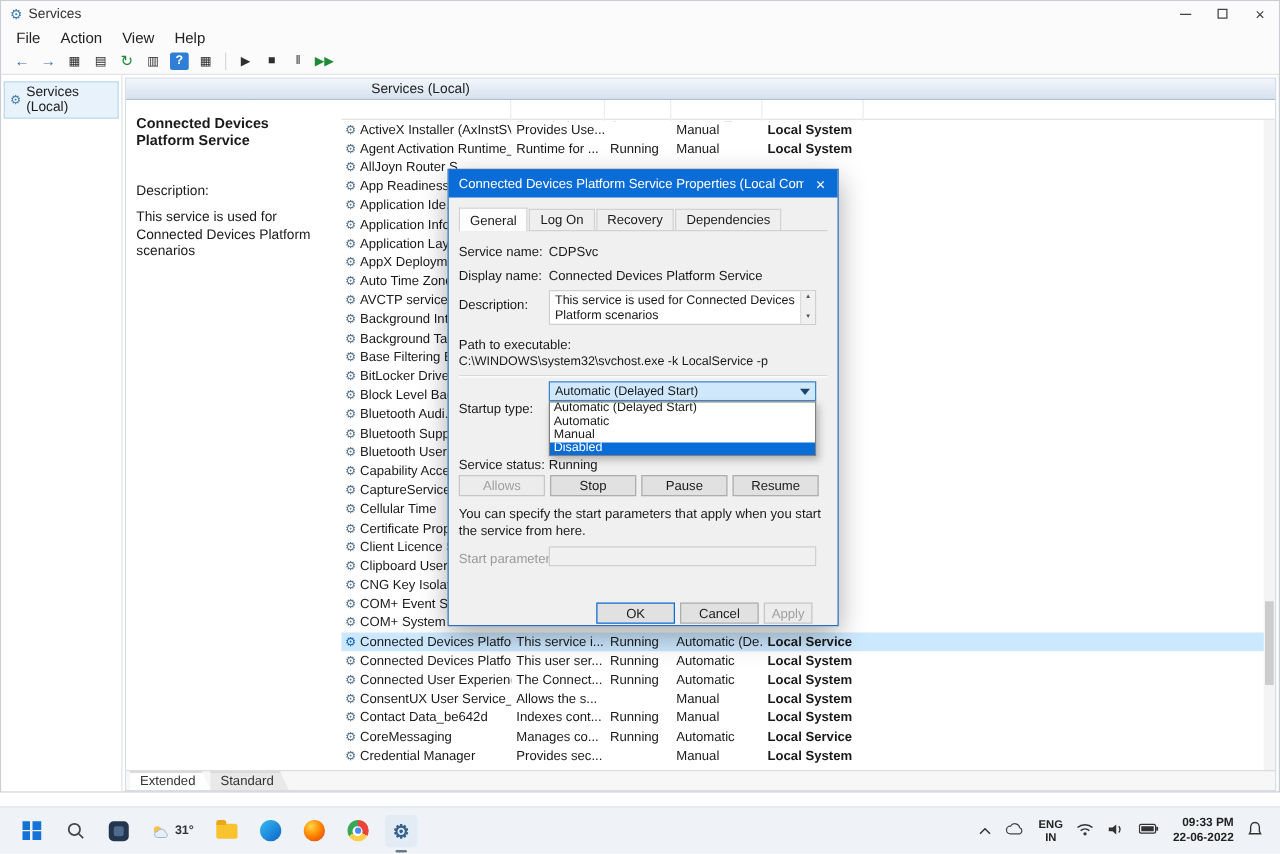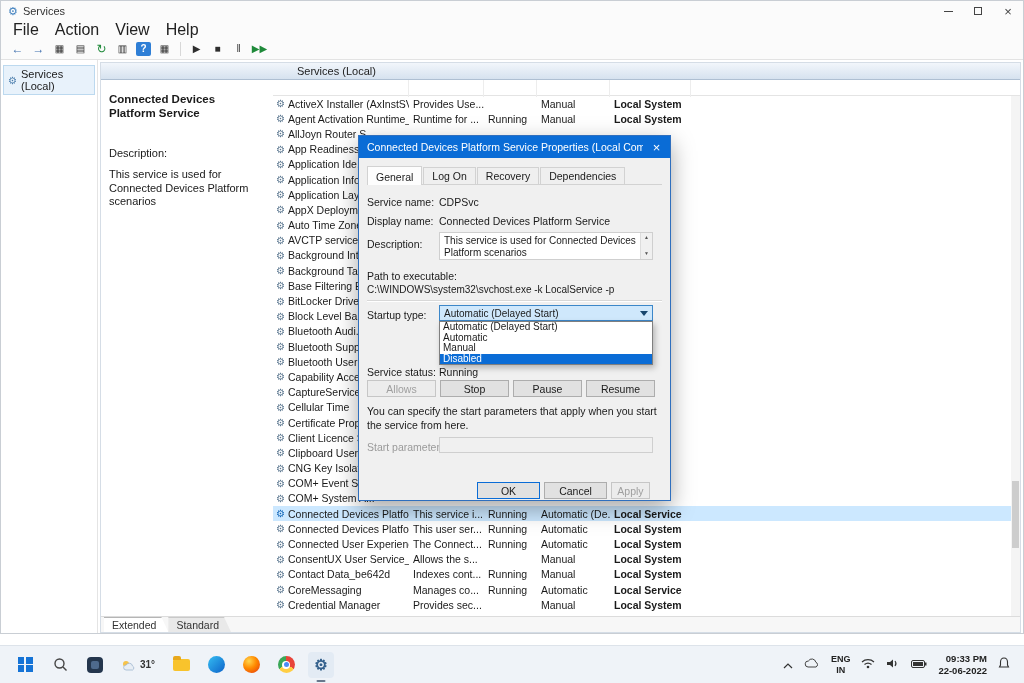--- a/index.html
+++ b/index.html
@@ -11,21 +11,21 @@
   .titlebar { height:20px; display:flex; align-items:center; background:#fbfbfb; flex:0 0 auto; }
   .app-icon { font-size:11px; color:#3e7fbe; margin:0 5px 0 7px; }
   .title-text { font-size:11px; color:#333; }
   .win-controls { margin-left:auto; display:flex; height:100%; }
   .win-btn { width:30px; display:flex; align-items:center; justify-content:center; color:#444; cursor:default; }
   .min-shape { width:9px; border-top:1px solid #444; display:inline-block; }
   .max-shape { width:8px; height:8px; border:1px solid #444; display:inline-block; }
   .close-glyph { font-size:13px; }
 
   .menubar { height:17px; display:flex; align-items:center; background:#fbfbfb; padding-left:4px; flex:0 0 auto; }
-  .menu-item { padding:1px 8px; font-size:16px; color:#222; }
+  .menu-item { padding:1px 8px; font-size:12px; color:#222; }
 
   .toolbar { height:22px; display:flex; align-items:center; background:#fbfbfb; border-bottom:1px solid #e3e3e3; padding-left:6px; flex:0 0 auto; }
   .tb { width:21px; text-align:center; font-size:12px; color:#3f6fae; }
   .tb.small { font-size:10px; }
   .tb.dark { color:#2e2e2e; }
   .tb.green { color:#1f8a3a; }
   .tb.help-box { width:15px; height:14px; line-height:14px; background:#2f7fd6; color:#fff; border-radius:2px; font-size:10px; font-weight:bold; margin:0 3px; }
   .tb-sep { width:1px; height:14px; background:#d8d8d8; margin:0 5px; }
 
   .mainarea { flex:1; display:flex; min-height:0; }
@@ -543,21 +543,21 @@
         <span>▲</span>
         <span>▼</span>
       </div>
     </div>
 
     <span class="dlbl" style="top:112px">Path to executable:</span>
     <span class="dlbl" style="top:126px; font-size:10px">C:\WINDOWS\system32\svchost.exe -k LocalService -p</span>
 
     <div class="dlg-sep"></div>
 
-    <span class="dlbl" style="top:151px">Startup type:</span>
+    <span class="dlbl" style="top:163px">Startup type:</span>
     <div class="combo">
       <span>Automatic (Delayed Start)</span>
       <span class="combo-arrow"></span>
     </div>
 
     <span class="dlbl" style="top:208px">Service status:</span>
     <span class="dval" style="top:208px">Running</span>
 
     <div class="dbtn disabled" style="left:8px; top:222px">Allows</div>
     <div class="dbtn" style="left:81px; top:222px">Stop</div>

